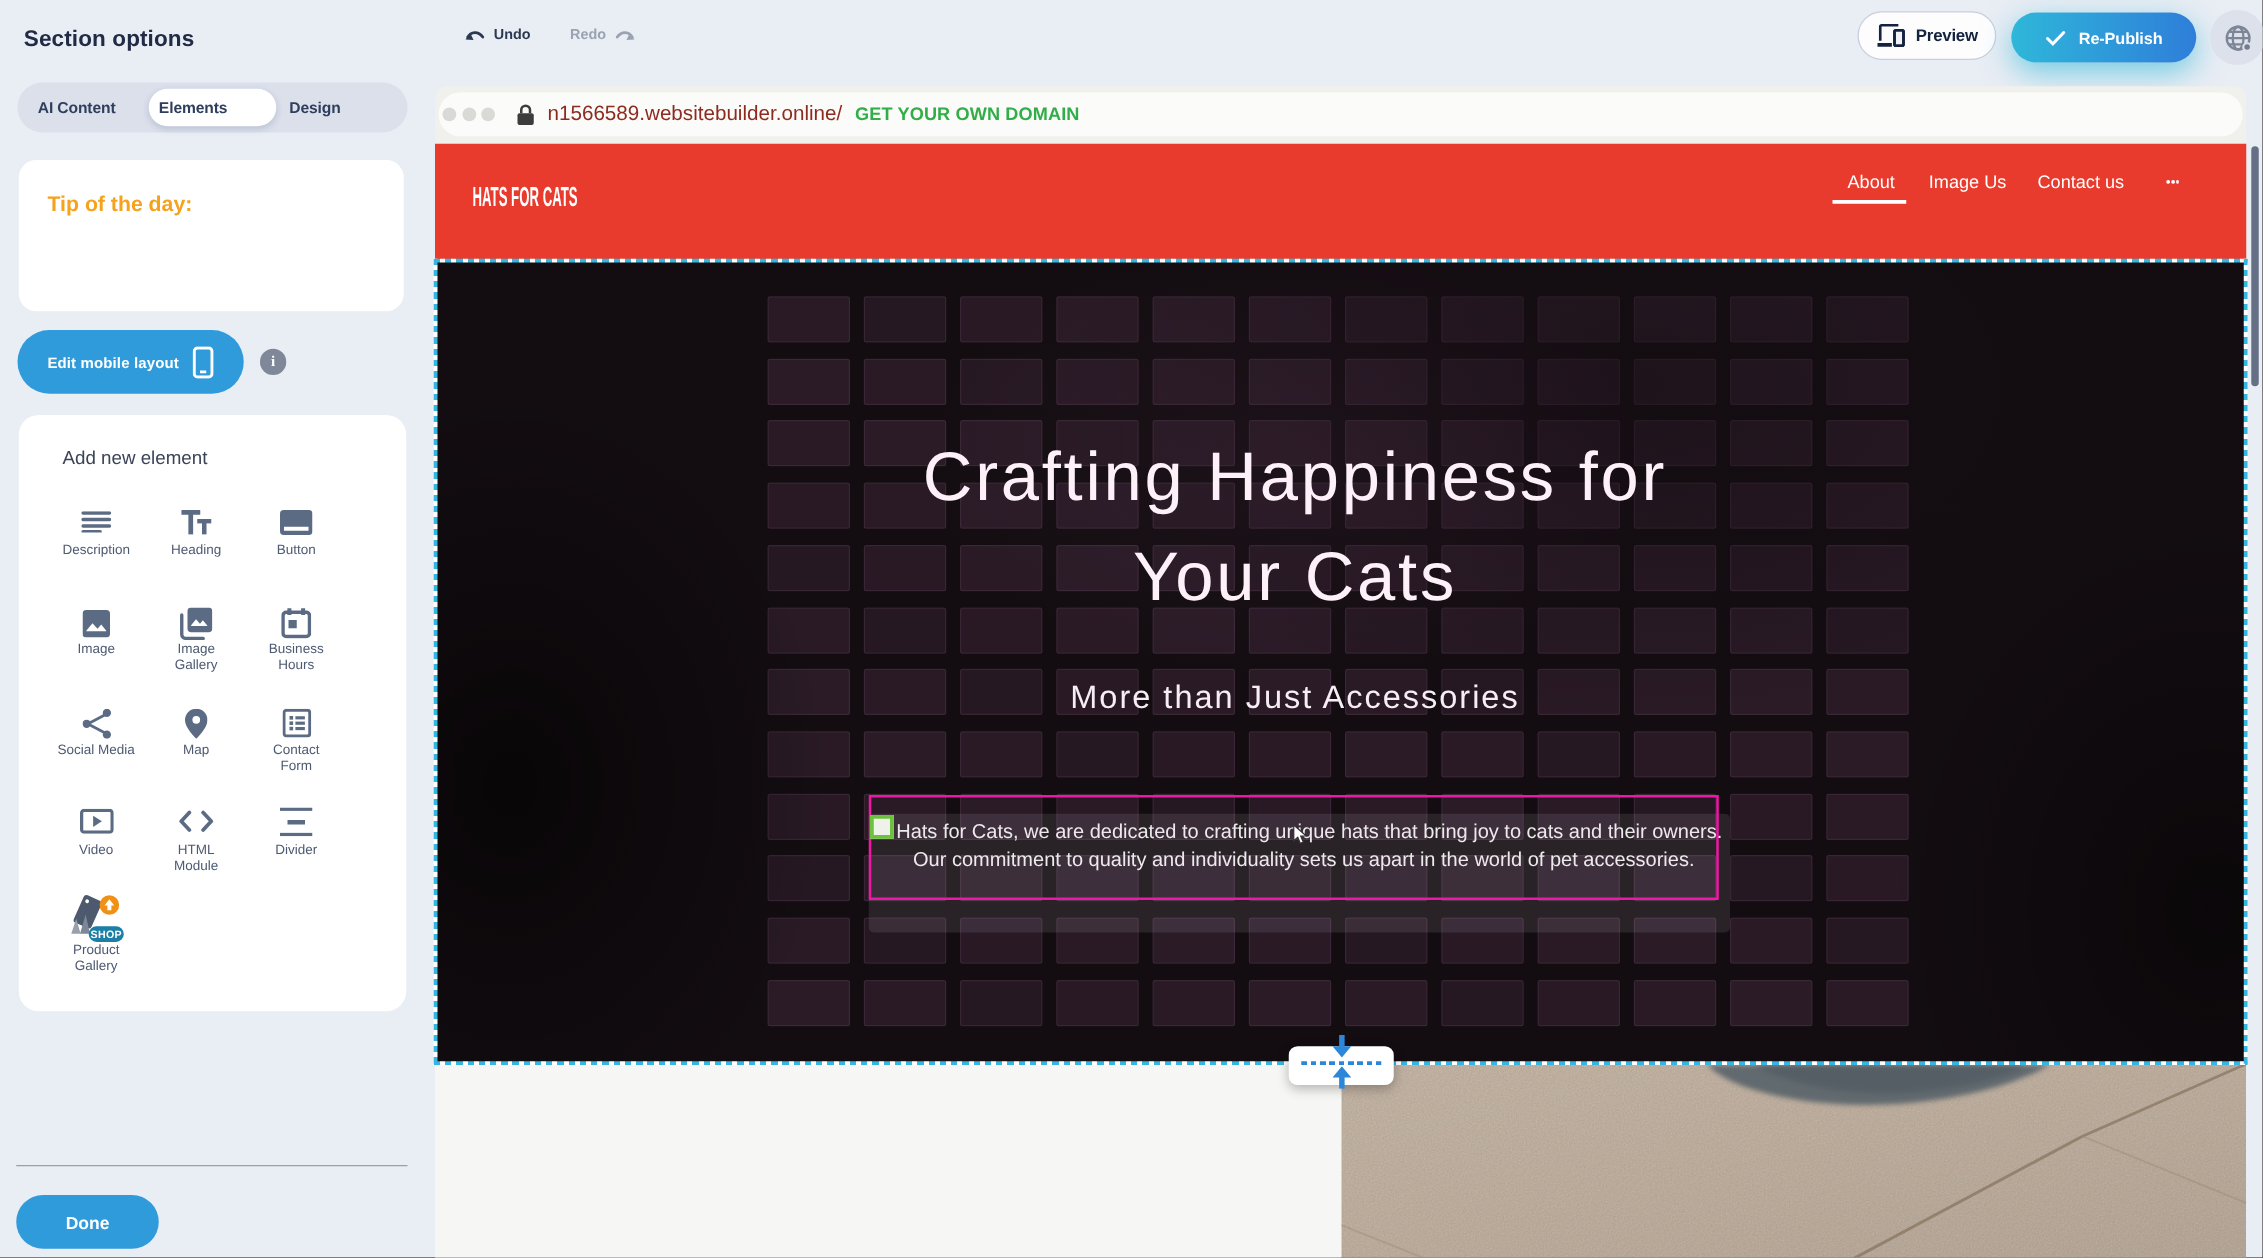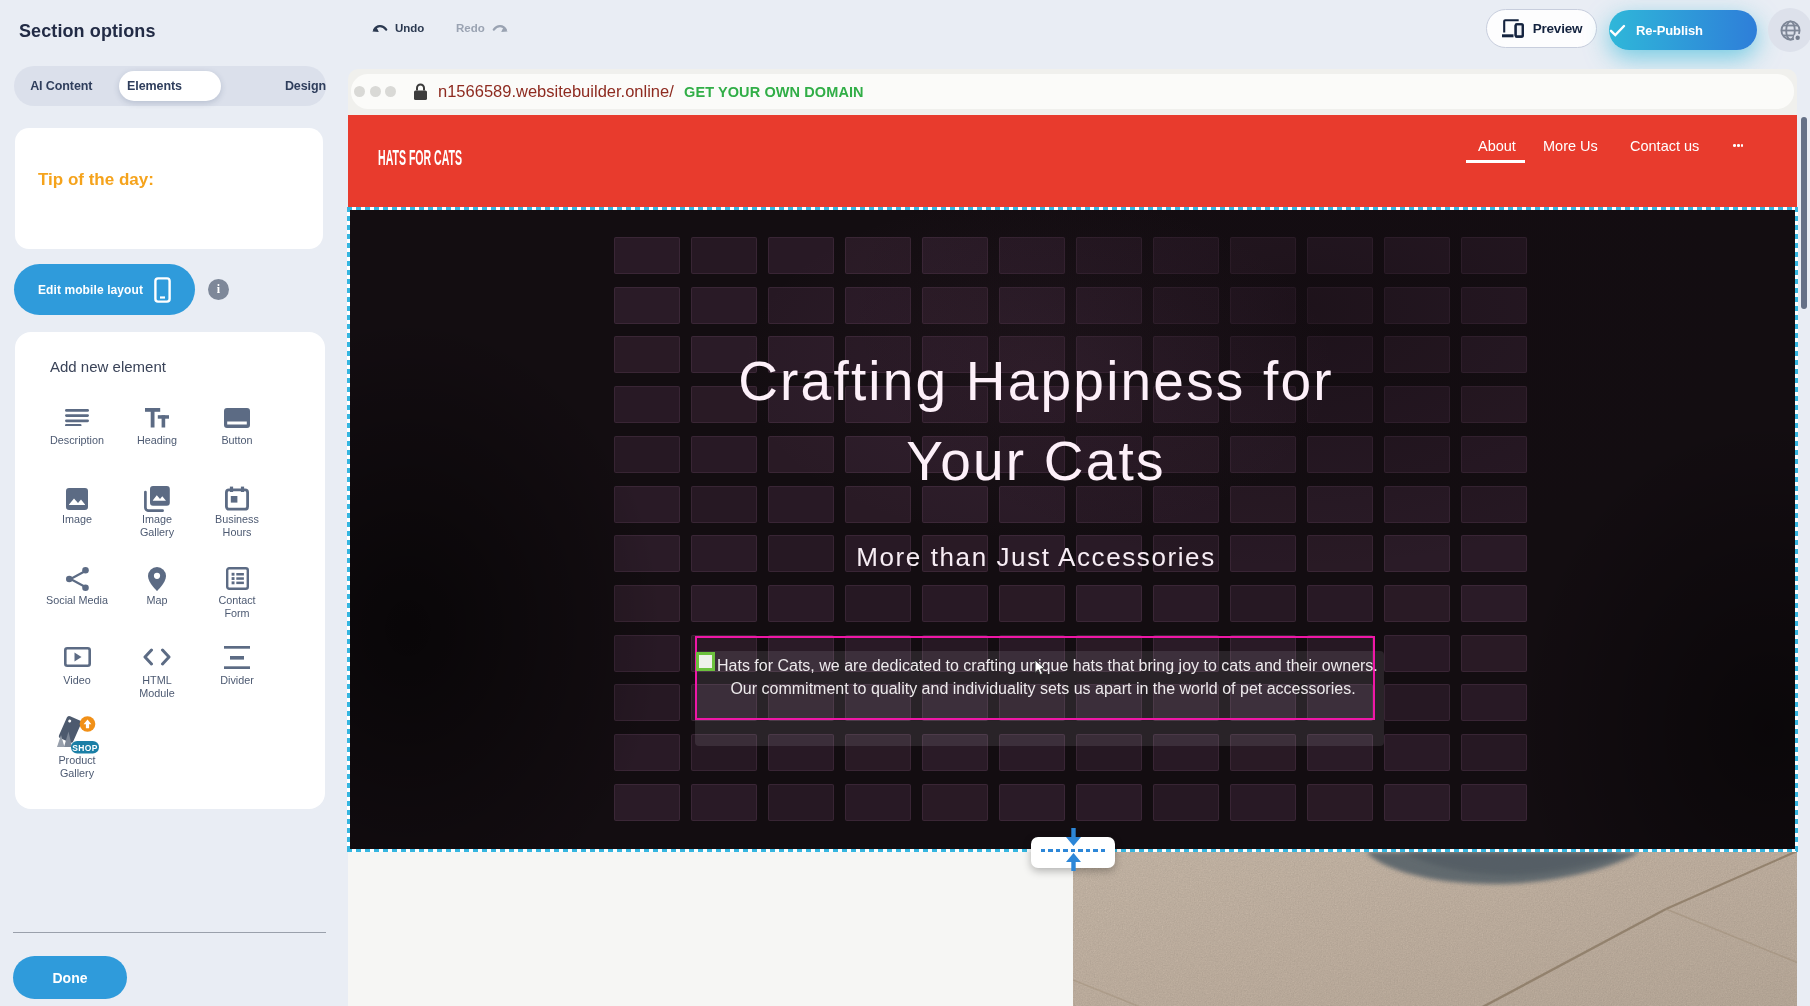--- a/index.html
+++ b/index.html
@@ -30,21 +30,21 @@
 <div class="abs" style="left:1486px;top:9px;width:111px;height:39px;background:#fdfdfe;border:1.4px solid #c8cedd;border-radius:20px;display:flex;align-items:center;justify-content:center;gap:9px;">
   <svg width="23" height="19" viewBox="0 0 23 19" fill="none" stroke="#14233f" stroke-width="2.1">
       <path d="M3.2 13.5 V2.2 a1 1 0 0 1 1 -1 h13.5"></path>
       <path d="M1 16.8 h11.5" stroke-width="3"></path>
       <rect x="14.6" y="5.2" width="7.2" height="12.4" rx="1.2" fill="#f0f2f6"></rect>
       <rect x="14.6" y="5.2" width="7.2" height="12.4" rx="1.2"></rect>
     </svg>
   <span style="font-size:13.5px;font-weight:bold;color:#14233f;letter-spacing:-0.2px;">Preview</span>
 </div>
 
-<div class="abs" style="left:1609px;top:10px;width:148px;height:40px;border-radius:21px;background:linear-gradient(90deg,#2fb7d9,#2e7ed9);box-shadow:0 8px 24px rgba(44,183,217,0.62);display:flex;align-items:center;gap:10px;">
+<div class="abs" style="left:1609px;top:10px;width:148px;height:40px;border-radius:21px;background:linear-gradient(90deg,#2fb7d9,#2e7ed9);box-shadow:0 8px 24px rgba(44,183,217,0.62);display:flex;align-items:center;justify-content:center;gap:10px;">
   <svg width="17" height="13" viewBox="0 0 17 13" fill="none" stroke="#fff" stroke-width="2.4" stroke-linecap="round">
       <path d="M2 6.8 L6.3 11 L15 2"></path>
     </svg>
   <span style="font-size:13px;font-weight:bold;color:#fff;letter-spacing:-0.1px;">Re-Publish</span>
 </div>
 
 <div class="abs" style="left:1768px;top:8px;width:44px;height:44px;border-radius:50%;background:#dde1eb;display:flex;align-items:center;justify-content:center;">
   <svg width="23" height="23" viewBox="0 0 24 24" fill="none" stroke="#7d8696" stroke-width="1.9">
       <circle cx="12" cy="12" r="9.5"></circle>
       <ellipse cx="12" cy="12" rx="4.5" ry="9.5"></ellipse>
@@ -53,25 +53,25 @@
       <path d="M4 17.2 h16"></path>
       <circle cx="19.5" cy="19.5" r="3.2" fill="#737c8c" stroke="#dde1eb" stroke-width="1.8"></circle>
     </svg>
 </div>
 
 <div class="abs" style="left:14px;top:66px;width:312px;height:40px;background:#dbe0eb;border-radius:21px;"></div>
 <div class="abs" style="left:119px;top:71px;width:102px;height:30px;background:#fff;border-radius:16px;box-shadow:0 2px 6px rgba(40,60,100,0.2);"></div>
 <div class="abs" style="left:14px;top:66px;width:312px;height:40px;display:flex;align-items:center;font-size:12.5px;font-weight:bold;color:#2f3e5c;letter-spacing:-0.1px;">
   <div style="width:105px;text-align:center;">AI Content</div>
   <div style="width:102px;text-align:center;">Elements</div>
-  <div style="width:105px;text-align:right;margin-left:31px;">Design</div>
+  <div style="width:105px;text-align:left;margin-left:31px;">Design</div>
 </div>
 
 <div class="abs" style="left:15px;top:128px;width:308px;height:121px;background:#fff;border-radius:14px;">
-  <div style="margin:42px 0 0 23px;font-size:17px;font-weight:bold;color:#f5a31c;">Tip of the day:</div>
+  <div style="margin:26px 0 0 23px;font-size:17px;font-weight:bold;color:#f5a31c;">Tip of the day:</div>
 </div>
 
 <div class="abs" style="left:14px;top:264px;width:181px;height:51px;background:#2f9bdb;border-radius:26px;display:flex;align-items:center;justify-content:center;gap:11px;">
   <span style="font-size:12px;font-weight:bold;color:#fff;letter-spacing:0.1px;">Edit mobile layout</span>
   <svg width="17" height="26" viewBox="0 0 17 26" fill="none" stroke="#fff" stroke-width="2.4">
       <rect x="1.4" y="1.4" width="14.2" height="23.2" rx="2.6"></rect>
       <path d="M6 20.5 h5" stroke-width="2.2"></path>
     </svg>
 </div>
 <div class="abs" style="left:208px;top:279px;width:21px;height:21px;border-radius:50%;background:#7e8899;color:#fff;display:flex;align-items:center;justify-content:center;font-size:12px;font-weight:bold;font-family:'Liberation Serif',serif;">i</div>
@@ -221,21 +221,21 @@
     <rect x="1" y="7.5" width="13" height="9.5" rx="1.6" fill="#3c3c3c"></rect>
     <path d="M4 7.5 V5 a3.5 3.5 0 0 1 7 0 v2.5" fill="none" stroke="#3c3c3c" stroke-width="2"></path>
   </svg>
 <div class="abs" style="left:438px;top:82px;font-size:16.5px;color:#8e2b20;">n1566589.websitebuilder.online/</div>
 <div class="abs" style="left:684px;top:83.5px;font-size:14.5px;font-weight:bold;color:#31ae47;letter-spacing:0.1px;">GET YOUR OWN DOMAIN</div>
 
 <div class="abs" style="left:348px;top:115px;width:1449px;height:93px;background:#e83b2d;"></div>
 <div class="abs" style="left:378px;top:145px;font-size:22px;font-weight:bold;color:#fff;transform:scaleX(0.48);transform-origin:left center;letter-spacing:0px;white-space:nowrap;">HATS FOR CATS</div>
 <div class="abs" style="left:1478px;top:138px;font-size:14.5px;color:#fff;">About</div>
 <div class="abs" style="left:1466px;top:159.5px;width:59px;height:3.4px;background:#fff;"></div>
-<div class="abs" style="left:1543px;top:138px;font-size:14.5px;color:#fff;">More Us</div>
+<div class="abs" style="left:1543px;top:138px;font-size:14.5px;color:#fff;">Image Us</div>
 <div class="abs" style="left:1630px;top:138px;font-size:14.5px;color:#fff;">Contact us</div>
 <div class="abs" style="left:1733px;top:144px;display:flex;gap:1.2px;">
   <div style="width:2.7px;height:2.7px;border-radius:50%;background:#fff;"></div>
   <div style="width:2.7px;height:2.7px;border-radius:50%;background:#fff;"></div>
   <div style="width:2.7px;height:2.7px;border-radius:50%;background:#fff;"></div>
 </div>
 
 <div id="hero" class="abs" style="left:348px;top:208px;width:1449px;height:643px;background:#130d11;overflow:hidden;">
   <div id="boxgrid">
       <div class="abs" style="left:266px;top:29px;width:66px;height:37px;background:#291a26;border:1px solid rgba(95,65,88,0.33);border-radius:2px;"></div>

